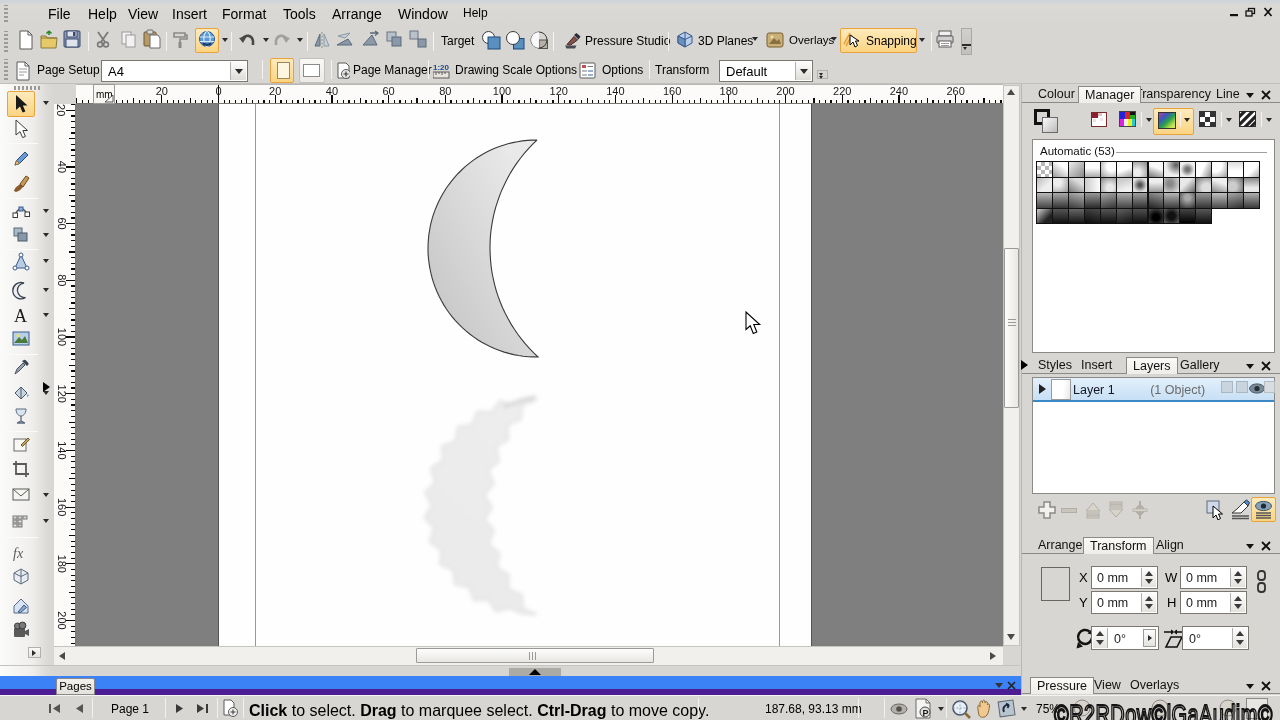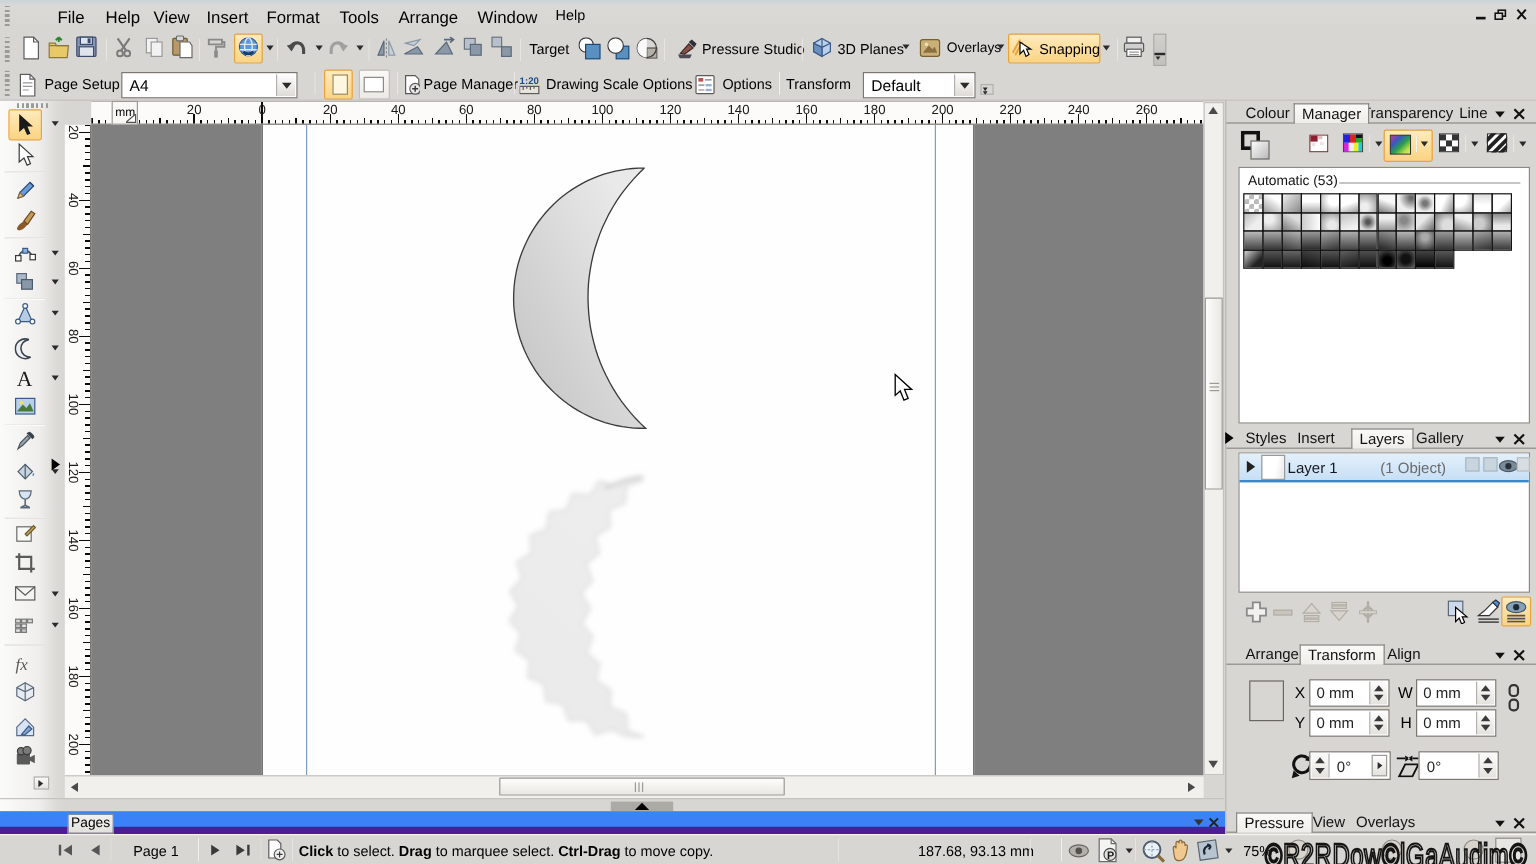--- a/index.html
+++ b/index.html
@@ -542,21 +542,21 @@
       <path d="M1 1 L8 5.5 L1 10 Z" fill="#3a3a3a"></path>
       <path d="M11 1 V10" stroke="#3a3a3a" stroke-width="2"></path>
     </svg>
     <div class="abs" style="left:217px;top:2px;width:1px;height:20px;background:#acaaa5;border-right:1px solid #f2f1ef;"></div>
     <svg style="position:absolute;left:222px;top:3px;" width="18" height="19" viewBox="0 0 18 19">
       <path d="M2 1 H9 L12 4 V16 H2 Z" fill="#fff" stroke="#5a5a5a"></path>
       <circle cx="11" cy="13" r="4.5" fill="#f0f0f0" stroke="#5a5a5a"></circle>
       <path d="M11 10.5 V15.5 M8.5 13 H13.5" stroke="#3a3a3a"></path>
     </svg>
     <div class="abs" style="left:243px;top:2px;width:1px;height:20px;background:#acaaa5;border-right:1px solid #f2f1ef;"></div>
-    <div class="abs" style="left:249px;top:6px;font-size:12px;"><b>Click</b> to select. <b>Drag</b> to marquee select. <b>Ctrl-Drag</b> to move copy.</div>
+    <div class="abs" style="left:249px;top:6px;font-size:16px;"><b>Click</b> to select. <b>Drag</b> to marquee select. <b>Ctrl-Drag</b> to move copy.</div>
     <div class="abs" style="left:698px;top:2px;width:1px;height:20px;background:#acaaa5;border-right:1px solid #f2f1ef;"></div>
     <div class="abs" style="left:765px;top:6px;font-size:12px;">187.68, 93.13 mm</div>
     <div class="abs" style="left:858px;top:2px;width:1px;height:20px;background:#acaaa5;border-right:1px solid #f2f1ef;"></div>
     <div class="abs" style="left:884px;top:2px;width:1px;height:20px;background:#acaaa5;border-right:1px solid #f2f1ef;"></div>
     <svg style="position:absolute;left:890px;top:7px;" width="18" height="12" viewBox="0 0 18 12">
       <ellipse cx="9" cy="6" rx="8" ry="5" fill="#b2b0ac" stroke="#6a665e"></ellipse>
       <circle cx="9" cy="6" r="2.8" fill="#55514a"></circle>
     </svg>
     <svg style="position:absolute;left:913px;top:2px;" width="20" height="21" viewBox="0 0 20 21">
       <path d="M3 1 H13 L17 5 V20 H3 Z" fill="#f4f4f2" stroke="#6a6a6a"></path>

